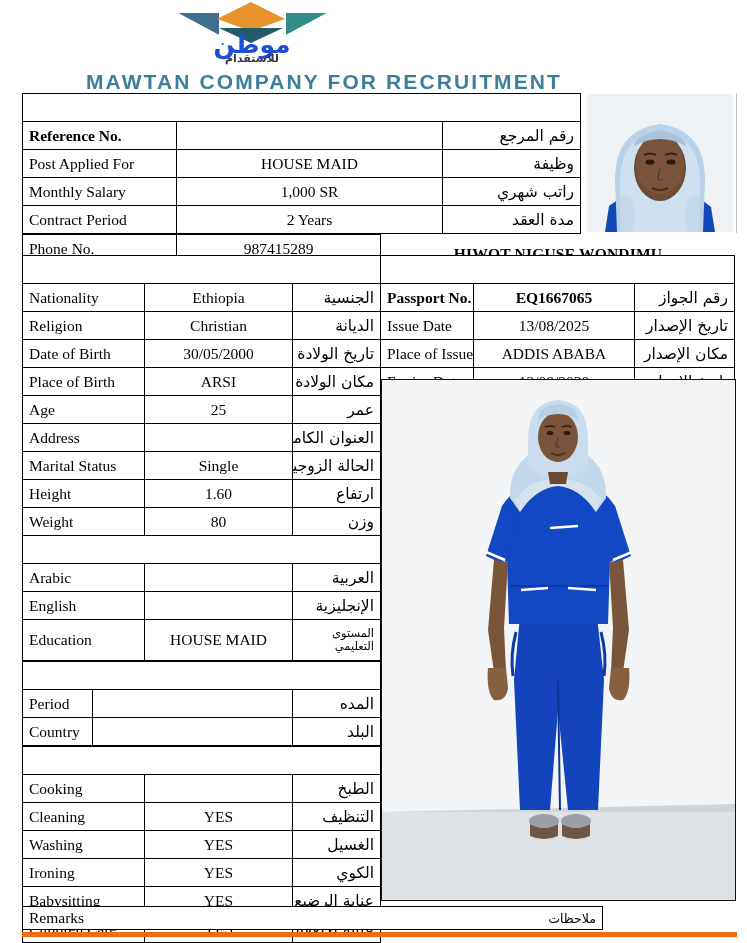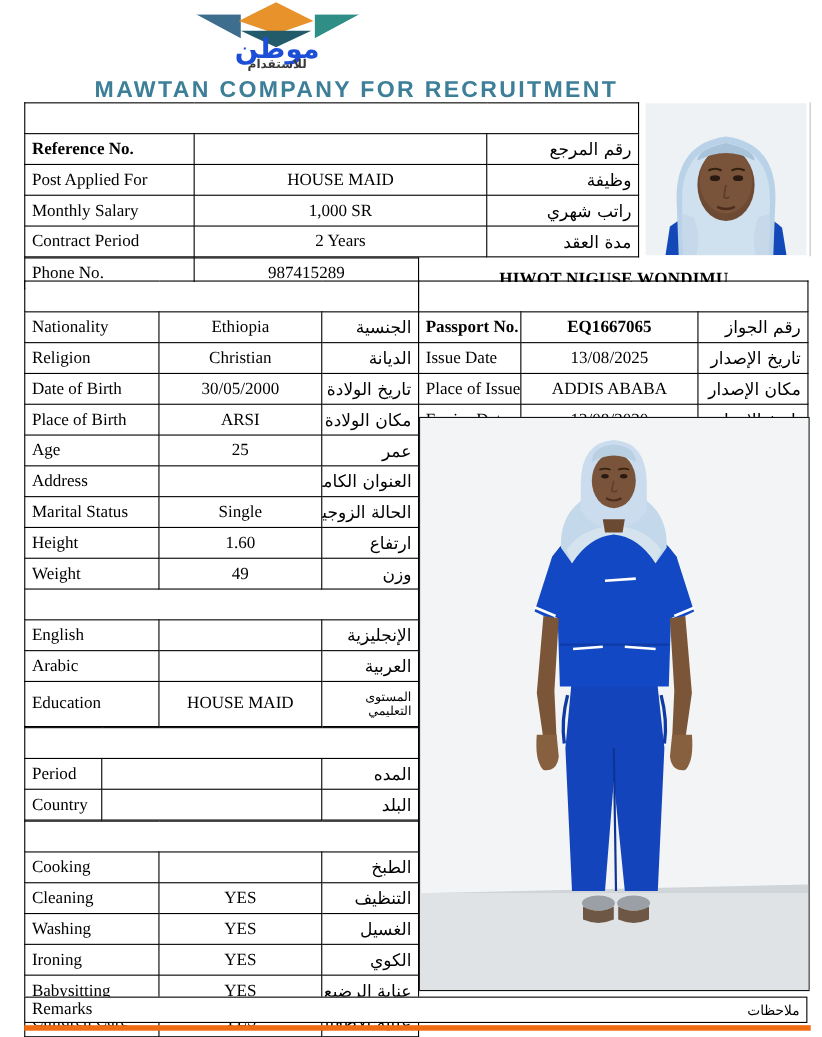--- a/index.html
+++ b/index.html
@@ -223,21 +223,21 @@
     border: 1px solid #111;
     overflow: hidden;
     background: #f6f7f8;
   }
 
   
   .remarks-row {
     position: absolute;
     left: 22px;
     top: 906px;
-    width: 712px;
+    width: 581px;
     height: 24px;
     border: 1px solid #000;
     background: #fff;
     box-sizing: border-box;
   }
   .remarks-en {
     position: absolute;
     left: 6px;
     top: 2px;
     font-size: 15.5px;
@@ -519,45 +519,45 @@
           <td class="val">Single</td>
           <td class="ar">الحالة الزوجية</td>
         </tr>
         <tr>
           <td class="lbl">Height</td>
           <td class="val">1.60</td>
           <td class="ar">ارتفاع</td>
         </tr>
         <tr>
           <td class="lbl">Weight</td>
-          <td class="val">49</td>
+          <td class="val">80</td>
           <td class="ar">وزن</td>
         </tr>
       </tbody>
 
     <tbody>
       <tr>
         <td class="hdr" colspan="3">
           <div class="hdr-flex">
             <span class="hdr-en">Languages &amp; Education</span>
             <span class="hdr-ar">اللغة والتعليم</span>
           </div>
         </td>
       </tr>
     </tbody>
     <tbody id="languages-rows">
         <tr>
+          <td class="lbl">Arabic</td>
+          <td class="val"></td>
+          <td class="ar">العربية</td>
+        </tr>
+        <tr>
           <td class="lbl">English</td>
           <td class="val"></td>
           <td class="ar">الإنجليزية</td>
-        </tr>
-        <tr>
-          <td class="lbl">Arabic</td>
-          <td class="val"></td>
-          <td class="ar">العربية</td>
         </tr>
         <tr>
           <td class="lbl" style="height: 40px;">Education</td>
           <td class="val" style="height: 40px;">HOUSE MAID</td>
           <td class="ar" style="white-space: normal; line-height: 1.1; font-size: 11.5px;">المستوى التعليمي</td>
         </tr>
       </tbody>
   </table>
 
   <table class="t" style="width:358px;">

